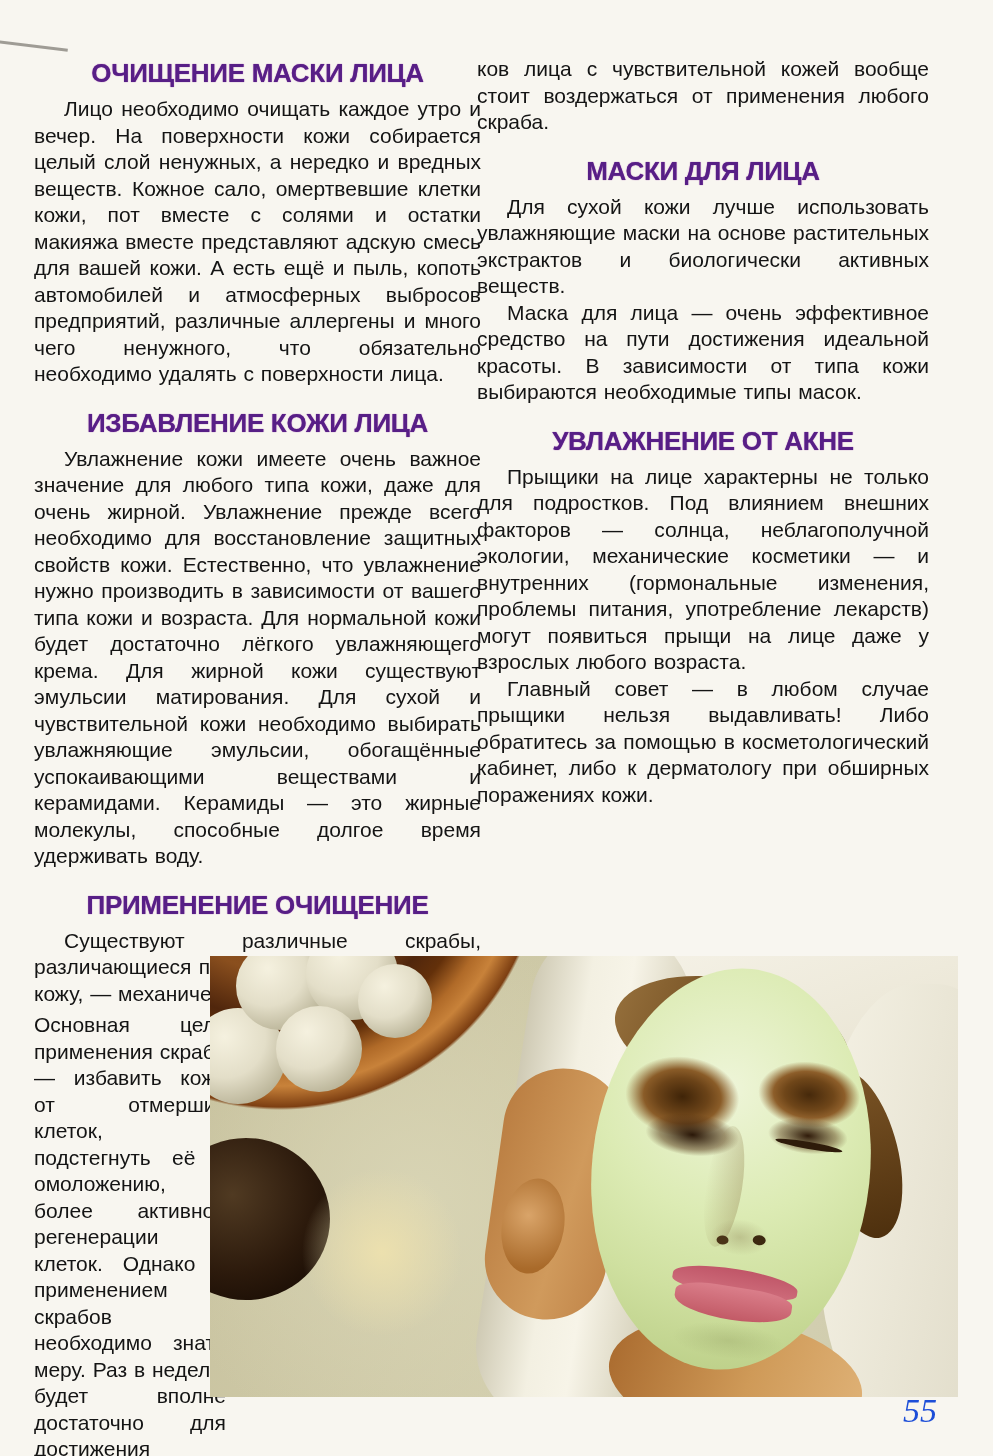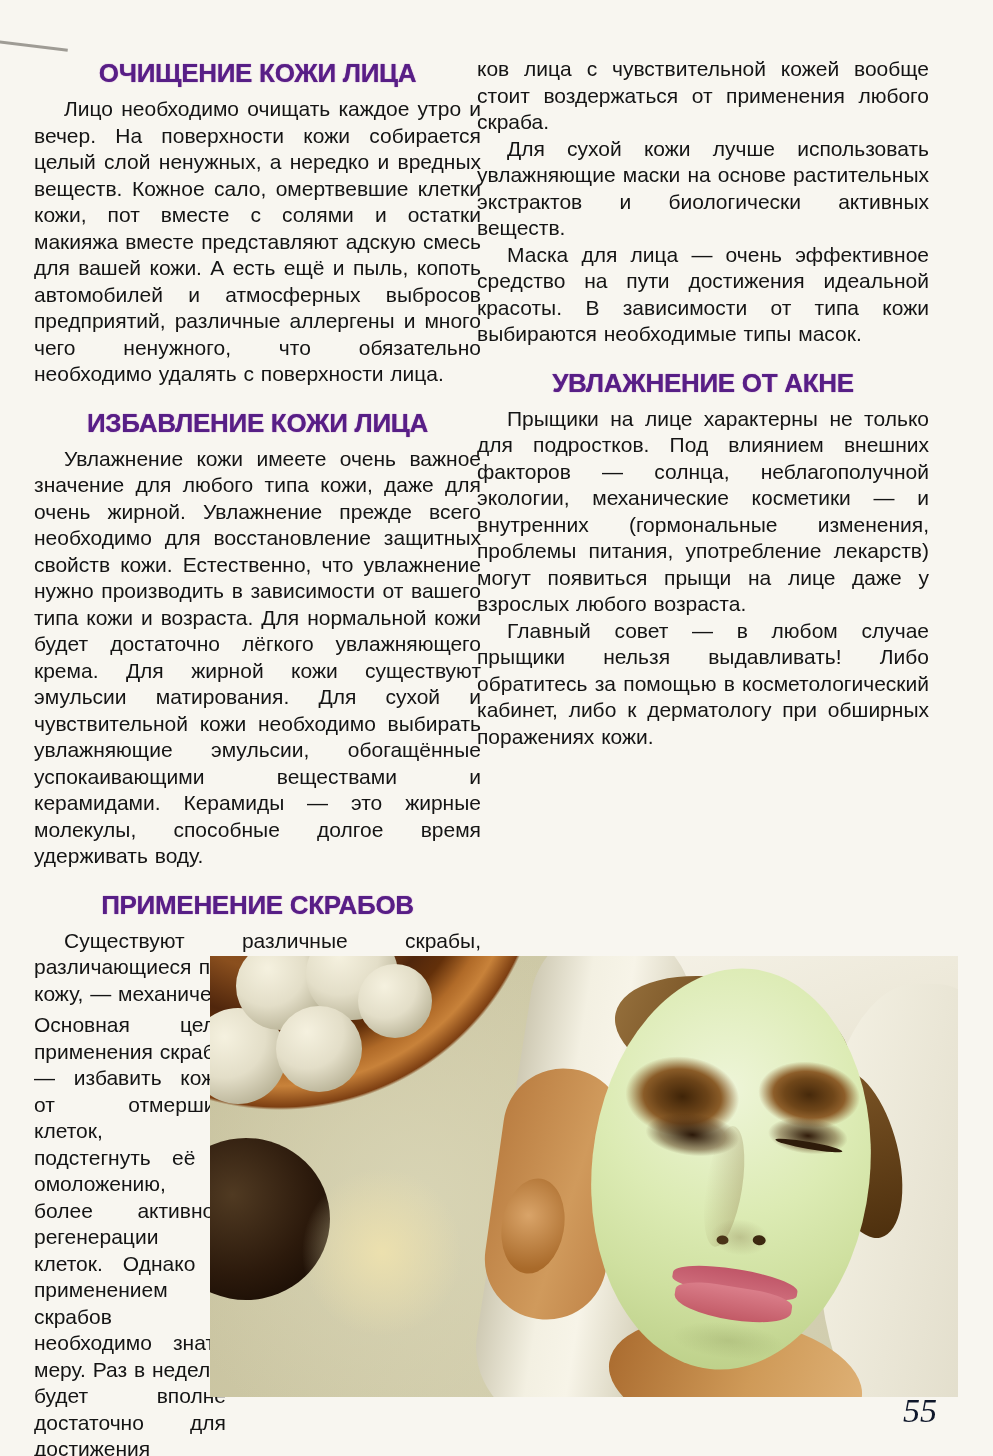--- a/index.html
+++ b/index.html
@@ -110,44 +110,45 @@
   .lip-top{left:92px;top:300px;width:126px;height:26px;border-radius:60% 60% 40% 40%;transform:rotate(3deg);
     background:linear-gradient(180deg,#c05668 0%,#cf6e7c 100%);}
   .lip-bottom{left:96px;top:318px;width:118px;height:33px;border-radius:40% 40% 60% 60%;transform:rotate(3deg);
     background:linear-gradient(180deg,#da7e8a 0%,#c25a66 100%);}
   .chin-shade{left:98px;top:354px;width:112px;height:36px;border-radius:50%;
     background:radial-gradient(closest-side,rgba(130,140,80,0.25),rgba(130,140,80,0) 100%);}
 
   .pagenum{
     position:absolute;left:903px;top:1392px;width:60px;
     font-family:"Liberation Serif", serif;font-style:italic;
-    font-size:34px;color:#0f172a;
+    font-size:34px;color:#1d4ed8;
   }
 </style>
 </head>
 <body>
 
 <div class="scan-artifact"></div>
 
 <div class="col left">
-  <h2>ОЧИЩЕНИЕ КОЖИ ЛИЦА</h2>
+  <h2>ОЧИЩЕНИЕ МАСКИ ЛИЦА</h2>
   <p class="indent">Лицо необходимо очищать каждое утро и вечер. На поверхности кожи собирается целый слой ненужных, а нередко и вредных веществ. Кожное сало, омертвевшие клетки кожи, пот вместе с солями и остатки макияжа вместе представляют адскую смесь для вашей кожи. А есть ещё и пыль, копоть автомобилей и атмосферных выбросов предприятий, различные аллергены и много чего ненужного, что обязательно необходимо удалять с поверхности лица.</p>
 
   <h2>ИЗБАВЛЕНИЕ КОЖИ ЛИЦА</h2>
   <p class="indent">Увлажнение кожи имеете очень важное значение для любого типа кожи, даже для очень жирной. Увлажнение прежде всего необходимо для восстановление защитных свойств кожи. Естественно, что увлажнение нужно производить в зависимости от вашего типа кожи и возраста. Для нормальной кожи будет достаточно лёгкого увлажняющего крема. Для жирной кожи существуют эмульсии матирования. Для сухой и чувствительной кожи необходимо выбирать увлажняющие эмульсии, обогащённые успокаивающими веществами и керамидами. Керамиды — это жирные молекулы, способные долгое время удерживать воду.</p>
 
-  <h2>ПРИМЕНЕНИЕ СКРАБОВ</h2>
+  <h2>ПРИМЕНЕНИЕ ОЧИЩЕНИЕ</h2>
   <p class="indent">Существуют различные скрабы, различающиеся по принципу воздействия на кожу, — механические и химические.</p>
   <div class="gap"></div>
   <p class="narrow">Основная цель применения скраба — избавить кожу от отмерших клеток, подстегнуть её к омоложению, более активной регенерации клеток. Однако с применением скрабов необходимо знать меру. Раз в неделю будет вполне достаточно для достижения максимального эффекта. Для участ-</p>
 </div>
 
 <div class="col right">
   <p>ков лица с чувствительной кожей вообще стоит воздержаться от применения любого скраба.</p>
 
+  <h2>МАСКИ ДЛЯ ЛИЦА</h2>
   <p class="indent">Для сухой кожи лучше использовать увлажняющие маски на основе растительных экстрактов и биологически активных веществ.</p>
   <p class="indent">Маска для лица — очень эффективное средство на пути достижения идеальной красоты. В зависимости от типа кожи выбираются необходимые типы масок.</p>
 
   <h2>УВЛАЖНЕНИЕ ОТ АКНЕ</h2>
   <p class="indent">Прыщики на лице характерны не только для подростков. Под влиянием внешних факторов — солнца, неблагополучной экологии, механические косметики — и внутренних (гормональные изменения, проблемы питания, употребление лекарств) могут появиться прыщи на лице даже у взрослых любого возраста.</p>
   <p class="indent">Главный совет — в любом случае прыщики нельзя выдавливать! Либо обратитесь за помощью в косметологический кабинет, либо к дерматологу при обширных поражениях кожи.</p>
 </div>
 
 <div class="photo" aria-label="Женщина с зелёной косметической маской на лице и белым полотенцем на голове; слева деревянная чаша с белыми жемчужинами и тёмный массажный камень">
   <div class="ph bowl"></div>

